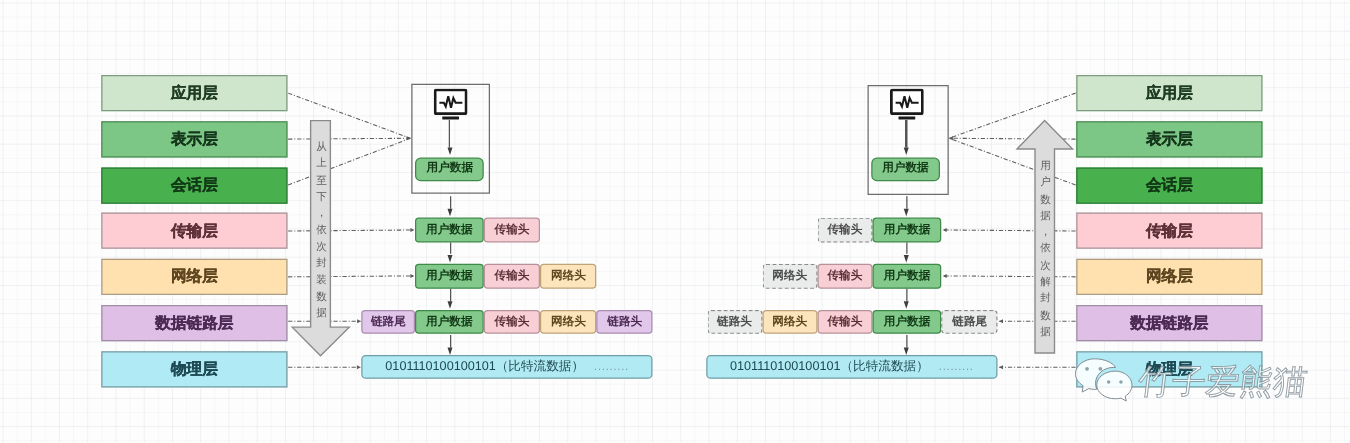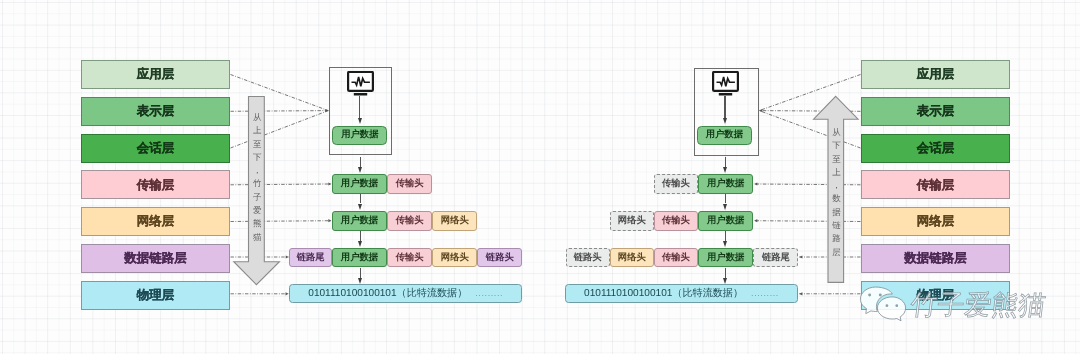--- a/index.html
+++ b/index.html
@@ -260,28 +260,28 @@
   <div class="flow" style="left:724.95px;top:230.9px;height:9.70px;"></div>
   <div class="fhead" style="left:722.90px;top:240.60px;border-top:6.7px solid #3d3d3d;"></div>
   <div class="flow" style="left:724.95px;top:267.6px;height:10.00px;"></div>
   <div class="fhead" style="left:722.90px;top:277.60px;border-top:6.7px solid #3d3d3d;"></div>
 
   <div class="bigarrow" style="left:232px;top:95px;">
     <svg width="50" height="192" viewBox="0 0 50 192">
       <path d="M16.5 1.5 H32.3 V166.7 H47.4 L24.4 189.6 L1.8 166.7 H16.5 Z" fill="#dcdcdc" stroke="#8a8a8a" stroke-width="1.1" stroke-linejoin="miter"></path>
     </svg>
   </div>
-  <div class="varr-label" style="left:251.7px;top:112px;height:160px;width:11px;">从上至下，竹子爱熊猫</div>
+  <div class="varr-label" style="left:251.7px;top:112px;height:160px;width:11px;">从上至下，依次封装数据</div>
 
   <div class="bigarrow" style="left:812px;top:95px;">
     <svg width="48" height="189" viewBox="0 0 48 189">
       <path d="M23.7 1.4 L46.1 24.2 H31.6 V187.4 H16 V24.2 H1.6 Z" fill="#dcdcdc" stroke="#8a8a8a" stroke-width="1.1" stroke-linejoin="miter"></path>
     </svg>
   </div>
-  <div class="varr-label" style="left:830.9px;top:127px;height:160px;width:11px;">从下至上，数据链路层</div>
+  <div class="varr-label" style="left:830.9px;top:127px;height:160px;width:11px;">用户数据，依次解封数据</div>
 
   <div class="wmwrap">
     <div class="wmicon">
       <svg width="50" height="44" viewBox="0 0 94 82">
         <path d="M31.5 3.5 C15.5 3.5 2.6 13.6 2.6 26.0 c0 7.3 4.5 13.8 11.4 17.8 l-1.2 9.6 9.8 -5.1 c2.8 0.7 5.8 1.1 8.9 1.1 1.0 0 2.1 -0.05 3.1 -0.13 -1.2 -2.9 -1.8 -5.9 -1.8 -9.1 0 -13.1 11.8 -23.7 26.5 -23.7 1.2 0 2.3 0.07 3.4 0.18 C59.6 9.6 46.6 3.5 31.5 3.5 Z" fill="#ffffff" fill-opacity="0.88" stroke="#7f8c93" stroke-width="1.5" stroke-linejoin="round"></path>
         <ellipse cx="20.0" cy="18.5" rx="2.8" ry="2.8" fill="#8fa2a8"></ellipse>
         <ellipse cx="40.0" cy="18.5" rx="2.8" ry="2.8" fill="#8fa2a8"></ellipse>
         <path d="M62.5 22.0 C47.1 22.0 34.6 31.3 34.6 42.8 c0 11.5 12.5 20.8 27.9 20.8 3.0 0 5.9 -0.35 8.6 -1.0 l7.9 4.4 -1.6 -7.3 c6.2 -3.8 10.2 -9.8 10.2 -16.9 0 -11.5 -11.9 -20.8 -25.1 -20.8 Z" fill="#ffffff" fill-opacity="0.88" stroke="#7f8c93" stroke-width="1.5" stroke-linejoin="round"></path>
         <ellipse cx="52.5" cy="38.5" rx="2.6" ry="2.6" fill="#8fa2a8"></ellipse>
         <ellipse cx="71.0" cy="38.5" rx="2.6" ry="2.6" fill="#8fa2a8"></ellipse>

